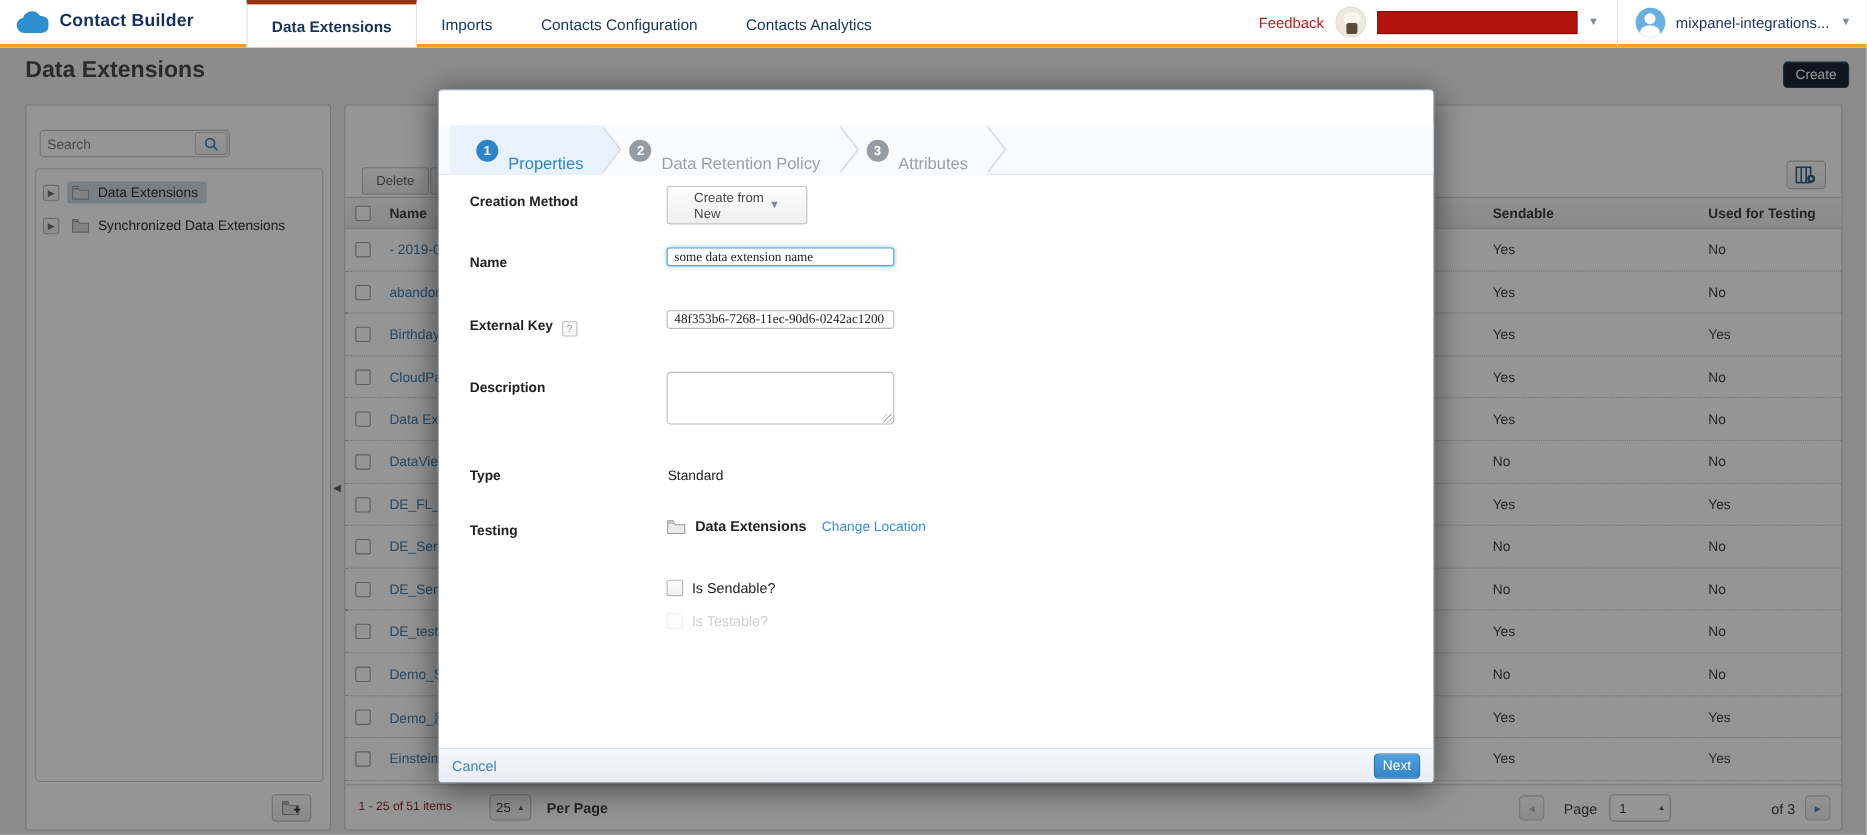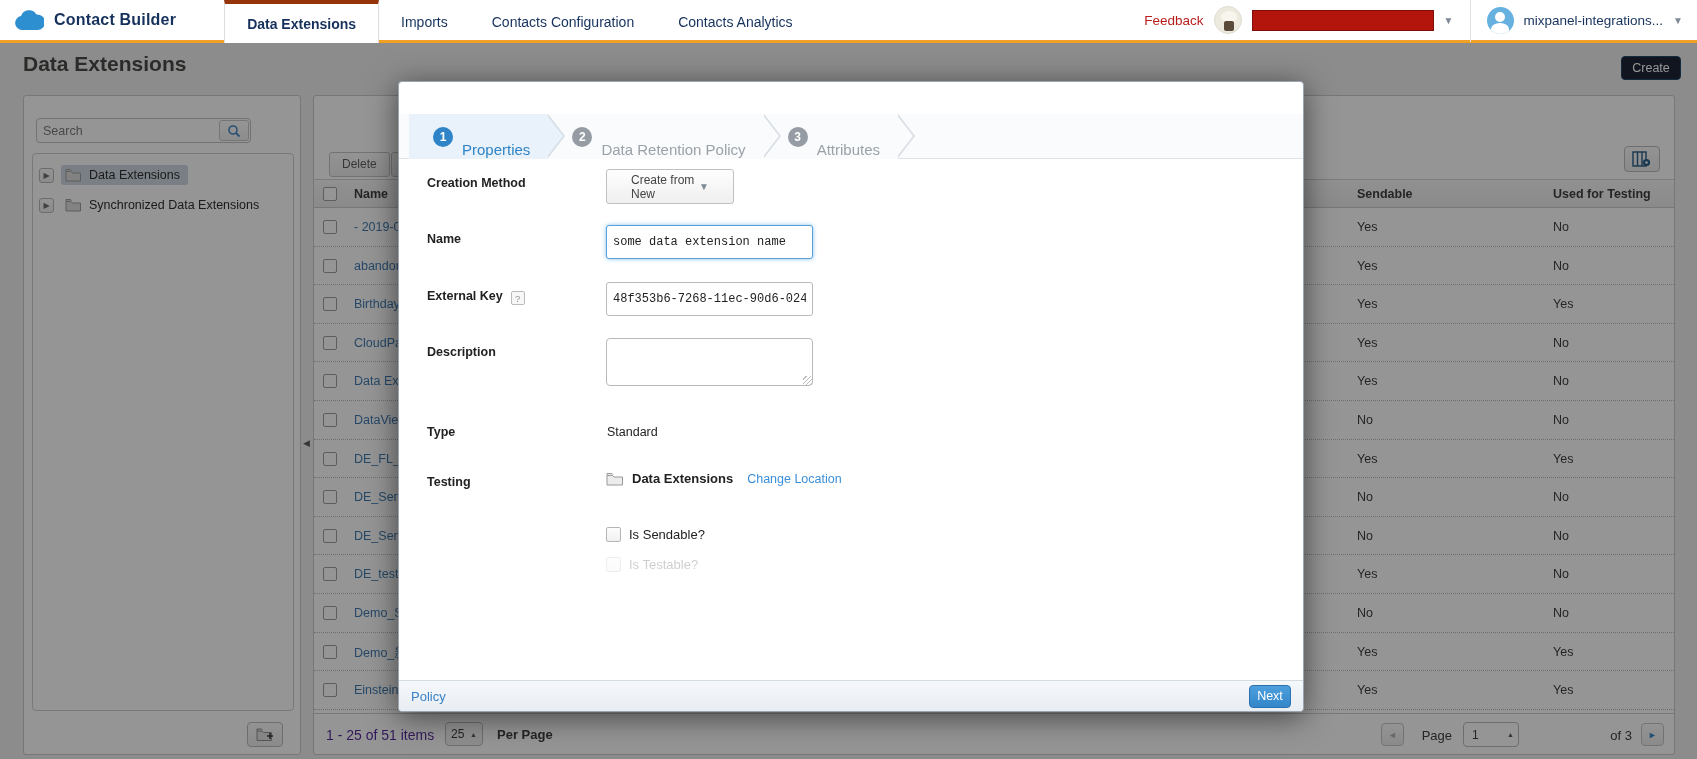--- a/index.html
+++ b/index.html
@@ -31,21 +31,21 @@
   .account-name { color:#16325c; font-size:13.5px; }
 
   
   .page-title { position:absolute; left:23px; top:52px; font-size:21px; font-weight:bold; color:#3e3e3c; }
   .create-btn { position:absolute; left:1621px; top:56px; width:60px; height:24px; background:#0f172a;
     border:1px solid #143f61; border-radius:4px; color:#fff; font-size:12.5px; text-align:center;
     line-height:22px; cursor:pointer; }
 
   .panel { position:absolute; background:#fff; border:1px solid #c8c8c8; border-radius:3px; }
   .left-panel { left:23px; top:95px; width:278px; height:660px; }
-  .search-wrap { position:absolute; left:12px; top:22px; width:215px; height:25px; border:1px solid #bfbfbf;
+  .search-wrap { position:absolute; left:12px; top:22px; width:173px; height:25px; border:1px solid #bfbfbf;
     border-radius:4px; background:#fff; display:flex; align-items:center; }
   .search-input { flex:1; border:none; outline:none; font-size:12.5px; color:#333; padding:0 6px;
     font-family:"Liberation Sans", sans-serif; background:transparent; min-width:0;}
   .search-btn { width:30px; height:21px; margin-right:1px; border:1px solid #c5c5c5; border-radius:3px;
     background:linear-gradient(#fff,#f0f0f0); display:flex; align-items:center; justify-content:center; cursor:pointer; }
   .tree-box { position:absolute; left:8px; top:57px; width:262px; height:558px; border:1px solid #ccc; border-radius:4px; padding:8px 6px; }
   .tree-item { display:flex; align-items:center; gap:7px; height:26px; margin-bottom:4px; cursor:pointer; }
   .expander { width:15px; height:15px; border:1px solid #b5b5b5; border-radius:3px; background:linear-gradient(#fcfcfc,#ededed);
     font-size:8px; color:#666; display:flex; align-items:center; justify-content:center; cursor:pointer; flex:none;}
   .tree-label-wrap { display:flex; align-items:center; gap:7px; padding:3px 8px 3px 4px; border-radius:3px; }
@@ -70,21 +70,21 @@
   .th-name { left:40px; } .th-send { left:1043px; } .th-test { left:1239px; }
   .thead .cb { left:9px; top:7px; }
   .rows { position:absolute; left:0; top:112px; width:100%; }
   .t-row { position:relative; height:38.6px; border-bottom:1px dotted #b8b8b8; }
   .t-row .cb { left:9px; top:12px; }
   .cell-name { position:absolute; left:40px; top:12px; font-size:12.5px; color:#3574ac; cursor:pointer; white-space:nowrap;}
   .cell-send { position:absolute; left:1043px; top:12px; font-size:12.5px; color:#333; }
   .cell-test { position:absolute; left:1239px; top:12px; font-size:12.5px; color:#333; }
 
   .pagebar { position:absolute; left:0; bottom:0; width:100%; height:41px; border-top:1px solid #ccc; }
-  .items-count { position:absolute; left:12px; top:13px; font-size:14px; color:#4c1d95; }
+  .items-count { position:absolute; left:12px; top:13px; font-size:11px; color:#7f1d1d; }
   .perpage-select { position:absolute; left:131px; top:8px; width:38px; height:24px; border:1px solid #b9b9b9; border-radius:4px;
     background:linear-gradient(#fdfdfd,#efefef); font-size:12px; color:#333; display:flex; align-items:center; justify-content:space-between;
     padding:0 5px; cursor:pointer;}
   .tiny-up { font-size:7px; color:#555; }
   .perpage-label { position:absolute; left:183px; top:13px; font-size:13px; color:#333; font-weight:bold;}
   .pg-btn { position:absolute; top:9px; width:23px; height:23px; border:1px solid #c2c2c2; border-radius:4px;
     background:linear-gradient(#fcfcfc,#ececec); font-size:9px; display:flex; align-items:center; justify-content:center; cursor:pointer;}
   .pg-prev { right:270px; color:#b0b0b0; } .pg-next { right:10px; color:#2e7cc0; }
   .pg-label { position:absolute; right:222px; top:14px; font-size:13px; color:#333; }
   .pg-input { position:absolute; right:155px; top:8px; width:56px; height:25px; border:1px solid #b9b9b9; border-radius:4px;
@@ -114,22 +114,22 @@
   .step.active .step-circle { background:#2e84c6; }
   .step-label { font-size:15px; color:#9aa1a8; z-index:3;margin-top:26px; }
   .step.active .step-label { color:#2e84c6; }
 
   .f-label { position:absolute; left:28px; font-size:12.5px; font-weight:bold; color:#222; }
   .help-icon { display:inline-block; width:14px; height:14px; border:1px solid #bbb; border-radius:2px; color:#999;
     font-size:9.5px; font-weight:normal; text-align:center; line-height:13px; margin-left:8px; vertical-align:-2px; background:#f7f7f7; cursor:pointer;}
   .dd-btn { position:absolute; left:207px; width:128px; height:35px; border:1px solid #c0c0c0; border-radius:3px;
     background:linear-gradient(#fefefe,#efefef); font-size:12px; color:#444; display:flex; align-items:center;
     justify-content:space-between; padding:0 24px; cursor:pointer; }
-  .txt-input { position:absolute; left:207px; width:207px; height:34px; border:1px solid #b9b9b9; border-radius:3px;
-    font-size:12px; color:#222; padding:0 6px; font-family:Liberation Mono, monospace; outline:none; background:#fff;}
+  .txt-input { position:absolute; left:207px; width:207px; height:17px; border:1px solid #b9b9b9; border-radius:3px;
+    font-size:12px; color:#222; padding:0 6px; font-family:Liberation Serif, serif; outline:none; background:#fff;}
   .txt-input.focused { border:1px solid #59a0d8; box-shadow:0 0 4px rgba(82,168,236,.7); }
   .desc-area { position:absolute; left:207px; width:207px; height:48px; border:1px solid #b9b9b9; border-radius:4px;
     resize:none; outline:none; font-family:"Liberation Sans", sans-serif; font-size:12px; padding:4px 6px; }
   .resize-grip { position:absolute; left:404px; width:9px; height:9px; cursor:nwse-resize;
     background:repeating-linear-gradient(135deg,transparent,transparent 2px,#bbb 2px,#bbb 3px); }
   .static-val { position:absolute; left:208px; font-size:12.5px; color:#222; }
   .loc-row { position:absolute; left:207px; display:flex; align-items:center; gap:8px; }
   .loc-name { font-size:13px; color:#222; font-weight:bold; }
   .loc-link { font-size:12.5px; color:#3b8fd9; margin-left:6px; cursor:pointer; }
   .chk-row { position:absolute; left:207px; display:flex; align-items:center; gap:8px; }
@@ -389,18 +389,18 @@
     <span class="chk-row" style="top:445px">
       <span class="chk"></span>
       <span class="chk-label">Is Sendable?</span>
     </span>
     <span class="chk-row disabled" style="top:475px">
       <span class="chk"></span>
       <span class="chk-label">Is Testable?</span>
     </span>
 
     <div class="modal-footer">
-      <span class="cancel-link">Policy</span>
+      <span class="cancel-link">Cancel</span>
       <span class="next-btn">Next</span>
     </div>
   </div>
 
 </div>
 
 </body></html>

